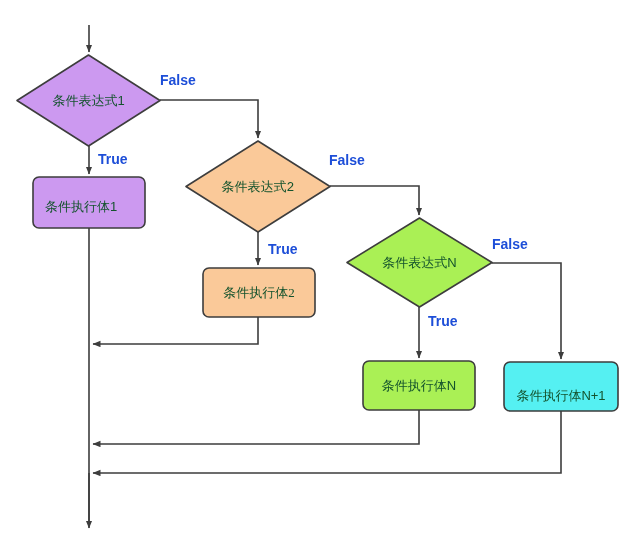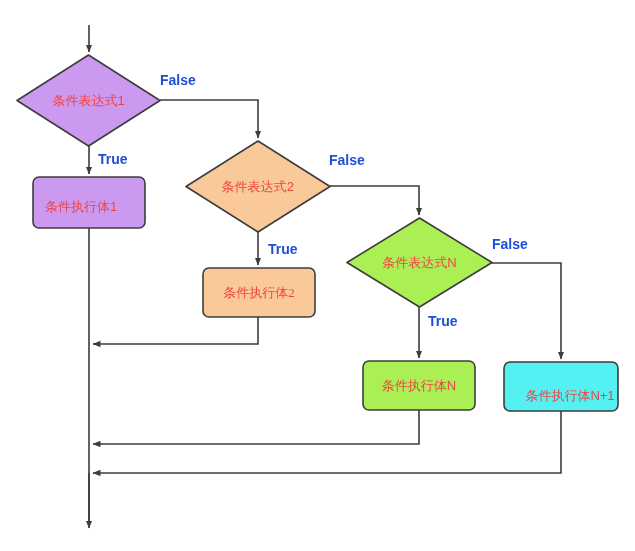--- a/index.html
+++ b/index.html
@@ -23,21 +23,21 @@
     top: 0;
     width: 635px;
     height: 551px;
   }
   .node-label {
     position: absolute;
     display: flex;
     align-items: center;
     justify-content: center;
     text-align: center;
-    color: #ef4444;
+    color: #14532d;
     font-size: 13px;
     font-weight: 400;
     white-space: nowrap;
     pointer-events: none;
   }
   .edge-label {
     position: absolute;
     color: #1d4ed8;
     font-size: 14px;
     font-weight: bold;
@@ -94,21 +94,21 @@
       </g>
   </svg>
 
   <div id="node-labels">
       <div class="node-label" style="left: 17px; top: 55px; width: 143px; height: 91px;">条件表达式1</div>
       <div class="node-label" style="left: 33px; top: 181px; width: 96px; height: 51px;">条件执行体1</div>
       <div class="node-label" style="left: 186px; top: 141px; width: 144px; height: 91px; font-family: Liberation Mono, monospace;">条件表达式2</div>
       <div class="node-label" style="left: 203px; top: 268px; width: 112px; height: 49px; font-family: Liberation Serif, serif;">条件执行体2</div>
       <div class="node-label" style="left: 347px; top: 218px; width: 145px; height: 89px;">条件表达式N</div>
       <div class="node-label" style="left: 363px; top: 361px; width: 112px; height: 49px; border-radius: 22px;">条件执行体N</div>
-      <div class="node-label" style="left: 504px; top: 362px; width: 114px; height: 67px; padding-left: 9px;">条件执行体N+1</div>
+      <div class="node-label" style="left: 504px; top: 362px; width: 114px; height: 67px;">条件执行体N+1</div>
     </div>
   <div id="edge-label-layer">
       <div class="edge-label" style="left: 160px; top: 72px;">False</div>
       <div class="edge-label" style="left: 98px; top: 151px;">True</div>
       <div class="edge-label" style="left: 329px; top: 152px;">False</div>
       <div class="edge-label" style="left: 268px; top: 241px;">True</div>
       <div class="edge-label" style="left: 492px; top: 236px;">False</div>
       <div class="edge-label" style="left: 428px; top: 313px;">True</div>
     </div>
 

